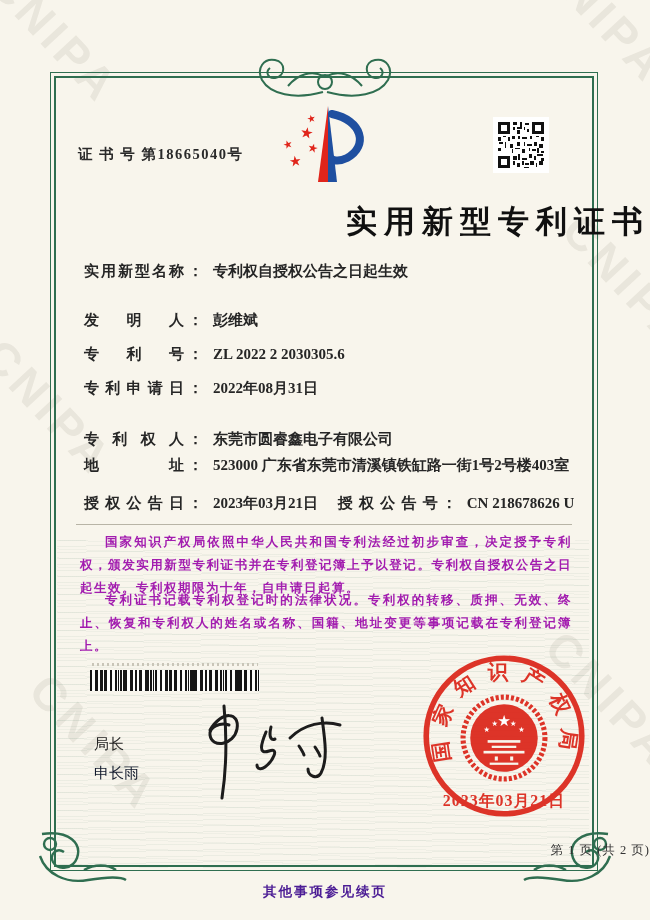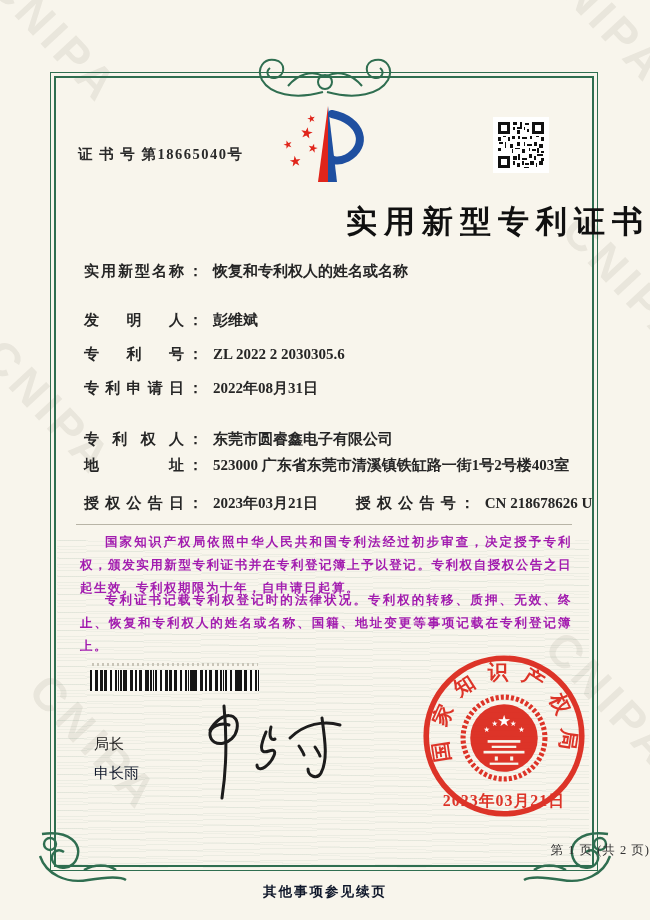--- a/index.html
+++ b/index.html
@@ -52,21 +52,21 @@
   .barcode{position:absolute;left:90px;top:670px;width:170px;height:21px;background:#fdfdfb;
     background-image:
       repeating-linear-gradient(90deg,#151515 0 2px,transparent 2px 5px),
       repeating-linear-gradient(90deg,#151515 0 1px,transparent 1px 7px),
       repeating-linear-gradient(90deg,transparent 0 10px,#151515 10px 13px,transparent 13px 23px);}
   .sig-title{position:absolute;left:94px;top:735px;font-size:15px;font-family:"Liberation Sans","DejaVu Sans",sans-serif;color:#222;text-align:right;}
   .sig-name{position:absolute;left:94px;top:764px;font-size:15px;font-family:"Liberation Sans","DejaVu Sans",sans-serif;color:#0f172a;}
   .signature{position:absolute;left:172px;top:698px;}
   .seal{position:absolute;left:416px;top:648px;opacity:0.95;}
   .page-no{position:absolute;left:0;top:842px;width:100%;text-align:right;font-size:12.5px;color:#333;letter-spacing:1px;}
-  .note{position:absolute;left:0;top:883px;width:100%;text-align:center;font-size:13.5px;letter-spacing:2px;color:#0f172a;font-weight:bold;}
+  .note{position:absolute;left:0;top:883px;width:100%;text-align:center;font-size:13.5px;letter-spacing:2px;color:#4c1d95;font-weight:bold;}
   .crest{position:absolute;left:228px;top:46px;}
   .corner-l{position:absolute;left:36px;top:830px;}
   .corner-r{position:absolute;left:522px;top:830px;transform:scaleX(-1);}
 </style>
 </head>
 <body>
 
 <div class="cert">
 
   <span class="wm" style="left:-28px;top:8px">CNIPA</span>
@@ -177,40 +177,40 @@
       <rect x="20" y="24" width="2" height="2"></rect>
         <rect x="23" y="25" width="1" height="2"></rect>
       <rect x="25" y="24" width="2" height="2"></rect>
         <rect x="16" y="27" width="3" height="1"></rect>
     </g>
   </svg>
 
   <div class="title">实用新型专利证书</div>
 
   <div class="row row-name">
-    <span class="lbl">实用新型名称</span><span class="colon">：</span><span>恢复和专利权人的姓名或名称</span>
+    <span class="lbl">实用新型名称</span><span class="colon">：</span><span>专利权自授权公告之日起生效</span>
   </div>
   <div class="row row-inventor">
     <span class="lbl">发明人</span><span class="colon">：</span><span>彭维斌</span>
   </div>
   <div class="row row-patno">
     <span class="lbl">专利号</span><span class="colon">：</span><span>ZL 2022 2 2030305.6</span>
   </div>
   <div class="row row-appdate">
     <span class="lbl">专利申请日</span><span class="colon">：</span><span>2022年08月31日</span>
   </div>
   <div class="row row-patentee">
     <span class="lbl">专利权人</span><span class="colon">：</span><span>东莞市圆睿鑫电子有限公司</span>
   </div>
   <div class="row row-address">
     <span class="lbl">地址</span><span class="colon">：</span><span>523000 广东省东莞市清溪镇铁缸路一街1号2号楼403室</span>
   </div>
   <div class="row row-grant">
     <span class="lbl">授权公告日</span><span class="colon">：</span><span>2023年03月21日</span>
-    <span class="grant2" style="position:static;margin-left:34px;">
+    <span class="grant2" style="position:static;margin-left:16px;">
       <span class="lbl">授权公告号</span><span class="colon">：</span><span>CN 218678626 U</span>
     </span>
   </div>
 
   <div class="divider"></div>
 
   <div class="para para1">国家知识产权局依照中华人民共和国专利法经过初步审查，决定授予专利权，颁发实用新型专利证书并在专利登记簿上予以登记。专利权自授权公告之日起生效。专利权期限为十年，自申请日起算。</div>
   <div class="para para2">专利证书记载专利权登记时的法律状况。专利权的转移、质押、无效、终止、恢复和专利权人的姓名或名称、国籍、地址变更等事项记载在专利登记簿上。</div>
 
   <div class="microtext"></div>

